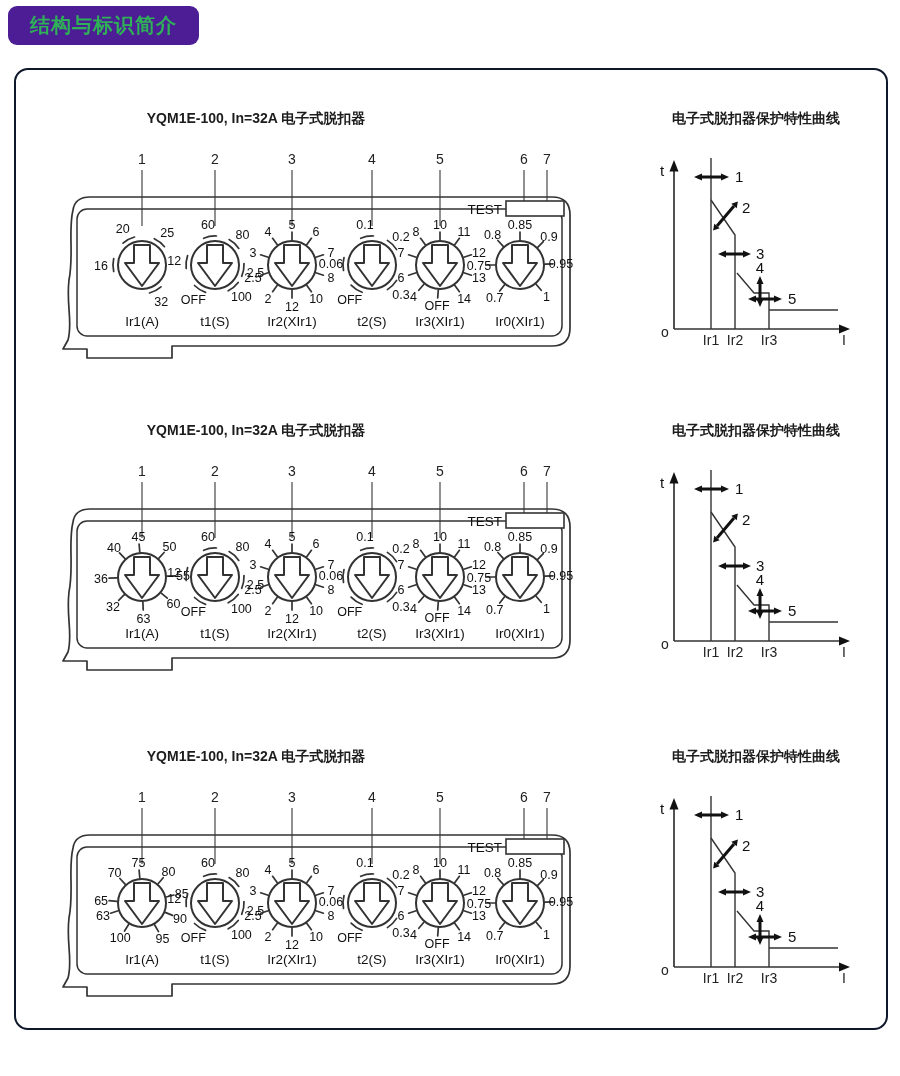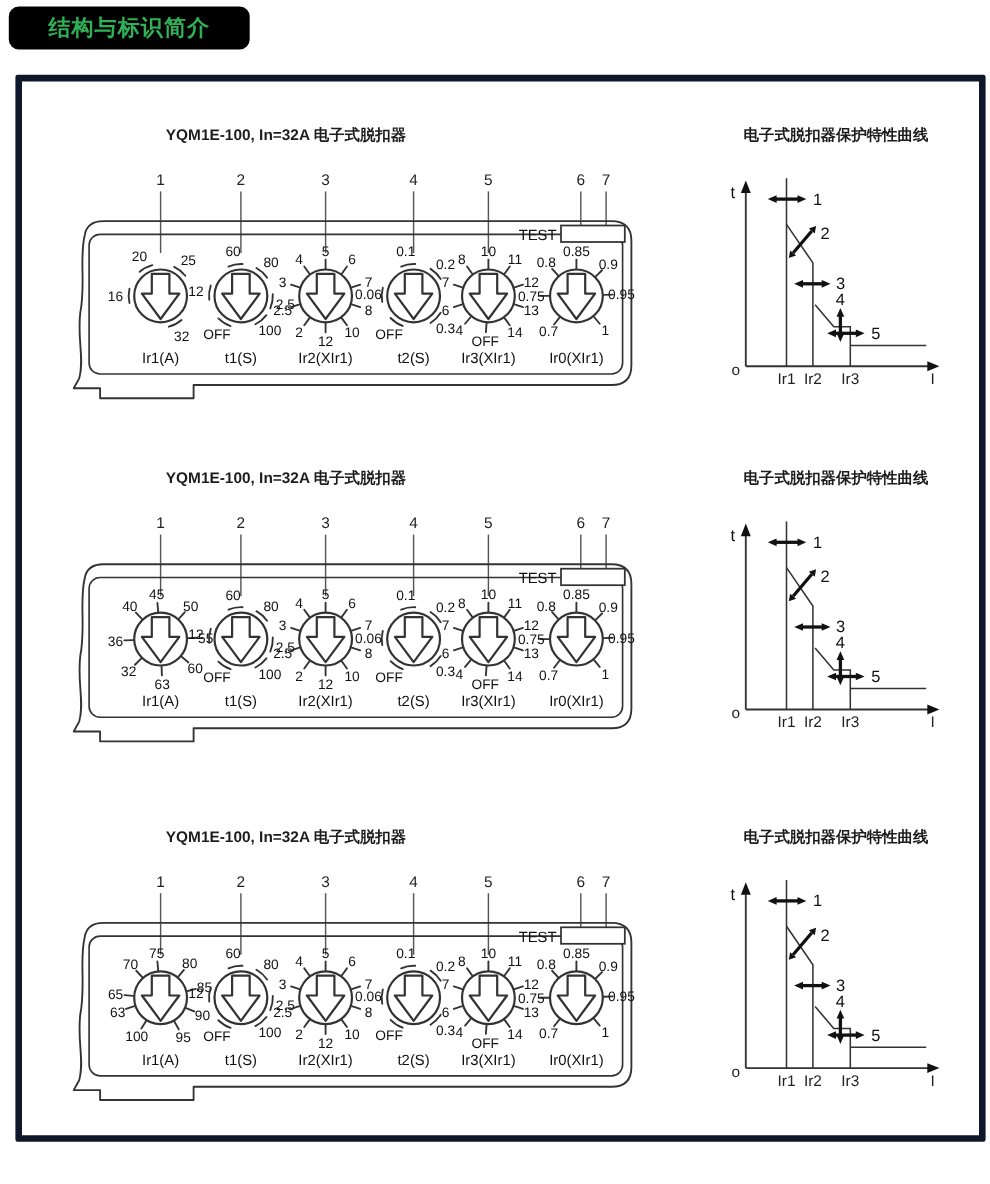--- a/index.html
+++ b/index.html
@@ -1,22 +1,22 @@
 <!DOCTYPE html>
 <html><head>
 <meta charset="utf-8">
 <style>
   html,body{margin:0;padding:0}
   body{width:900px;height:1076px;background:#fff;position:relative;
        font-family:"Liberation Sans","DejaVu Sans",sans-serif;color:#222}
-  .badge{position:absolute;left:8px;top:6px;background:#000000;color:#2fb157;
+  .badge{position:absolute;left:8px;top:6px;background:#4c1d95;color:#2fb157;
          font-size:20px;font-weight:bold;letter-spacing:1px;
-         padding:6px 36px;border-radius:9px}
+         padding:6px 22px;border-radius:9px}
   .card{position:absolute;left:14px;top:68px;width:870px;height:958px;
-        border:6px solid #0f172a;border-radius:2px;background:#fff}
+        border:2px solid #0f172a;border-radius:14px;background:#fff}
   .section{position:absolute;left:0;width:870px;height:320px}
   .ptitle{position:absolute;left:20px;top:18px;width:440px;text-align:center;
           font-size:14px;font-weight:bold;color:#1c1c1c}
   .ctitle{position:absolute;left:614px;top:18px;width:210px;text-align:right;
           font-size:14px;font-weight:bold;color:#1c1c1c}
   svg{overflow:visible}
   .breaker{position:absolute;left:14px;top:58px;width:580px;height:215px}
   .curve{position:absolute;left:626px;top:60px;width:230px;height:215px}
   .ol{fill:none;stroke:#333;stroke-width:1.7;stroke-linejoin:round}
   .fc{fill:none;stroke:#333;stroke-width:1.5}

